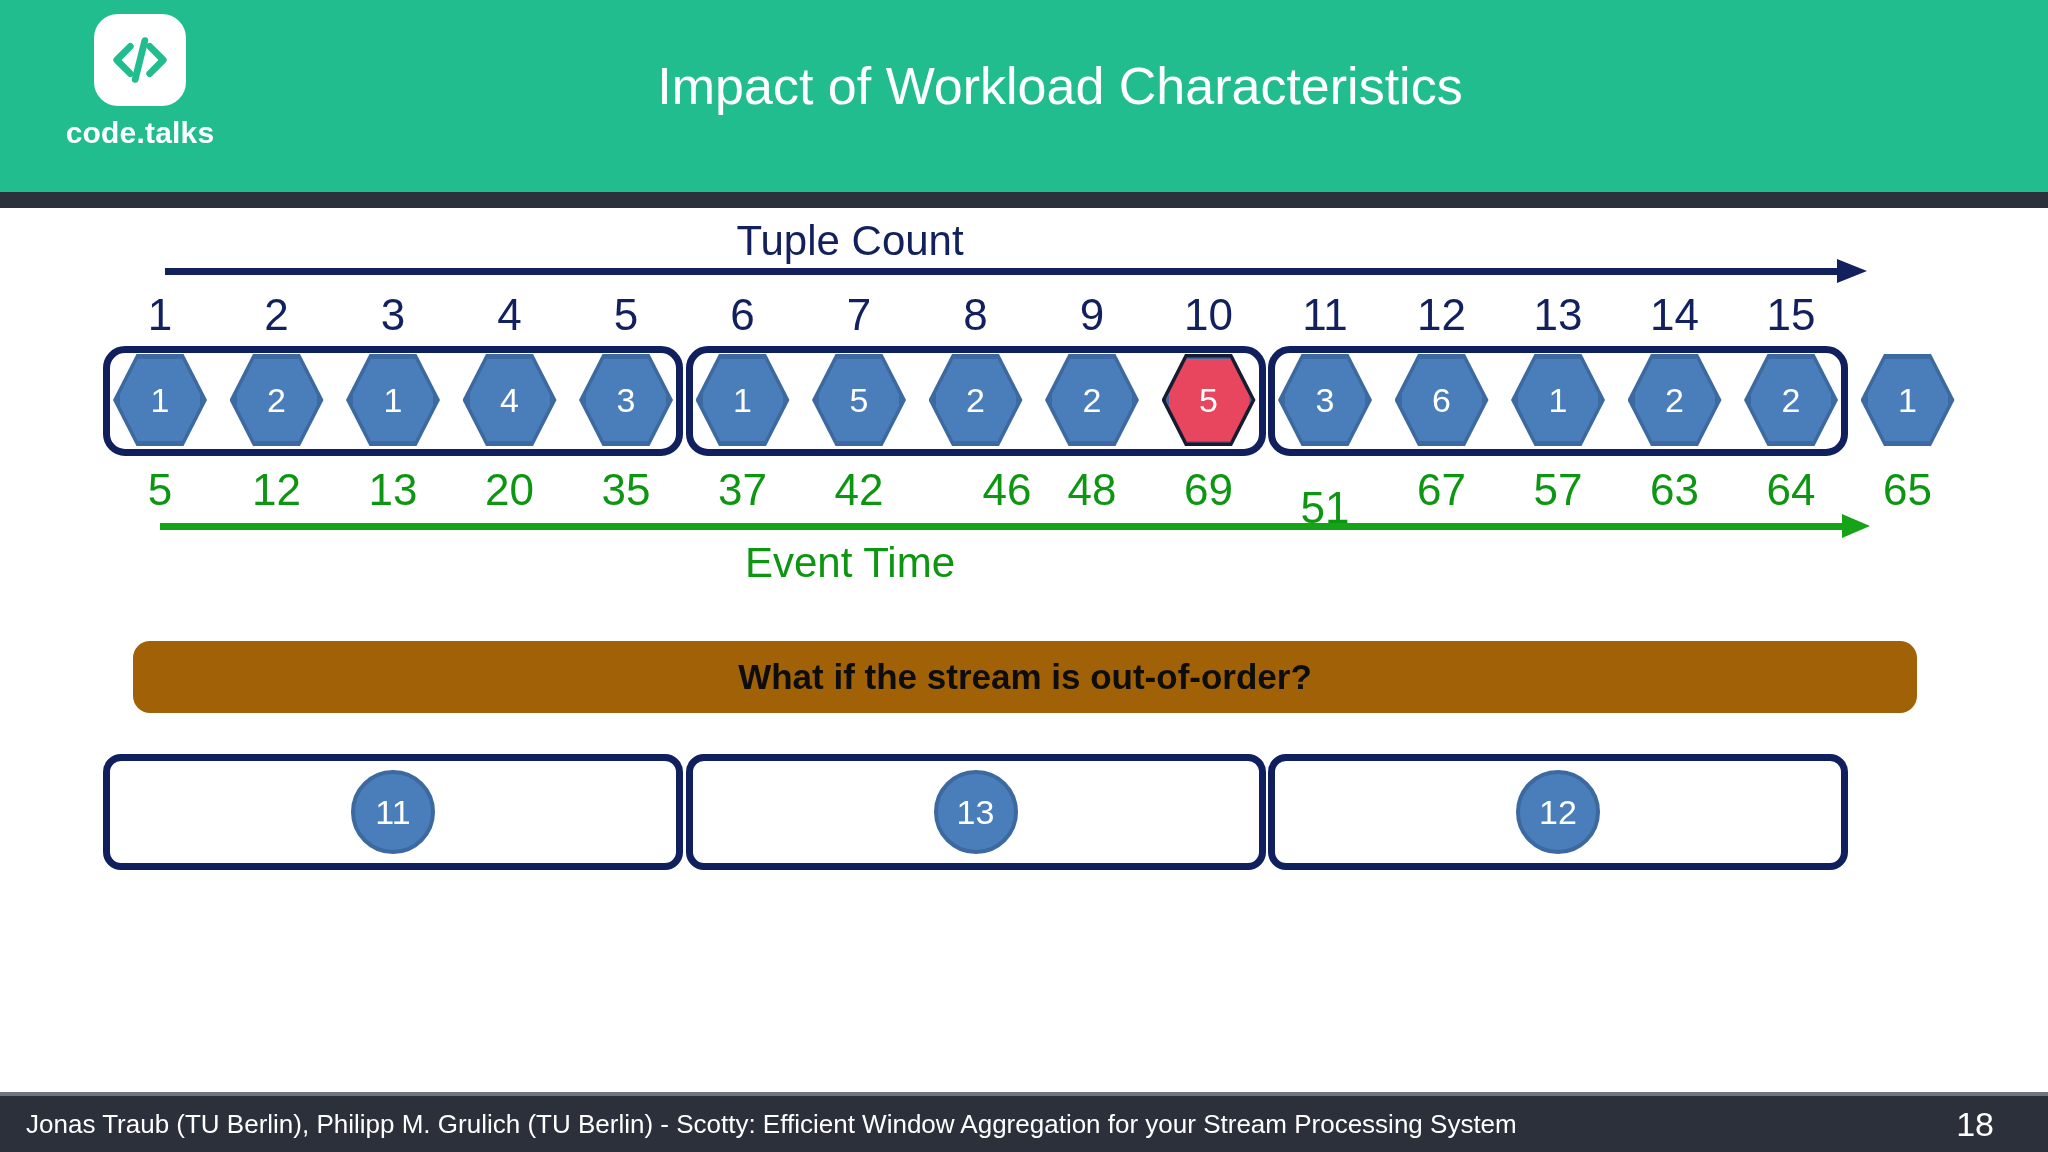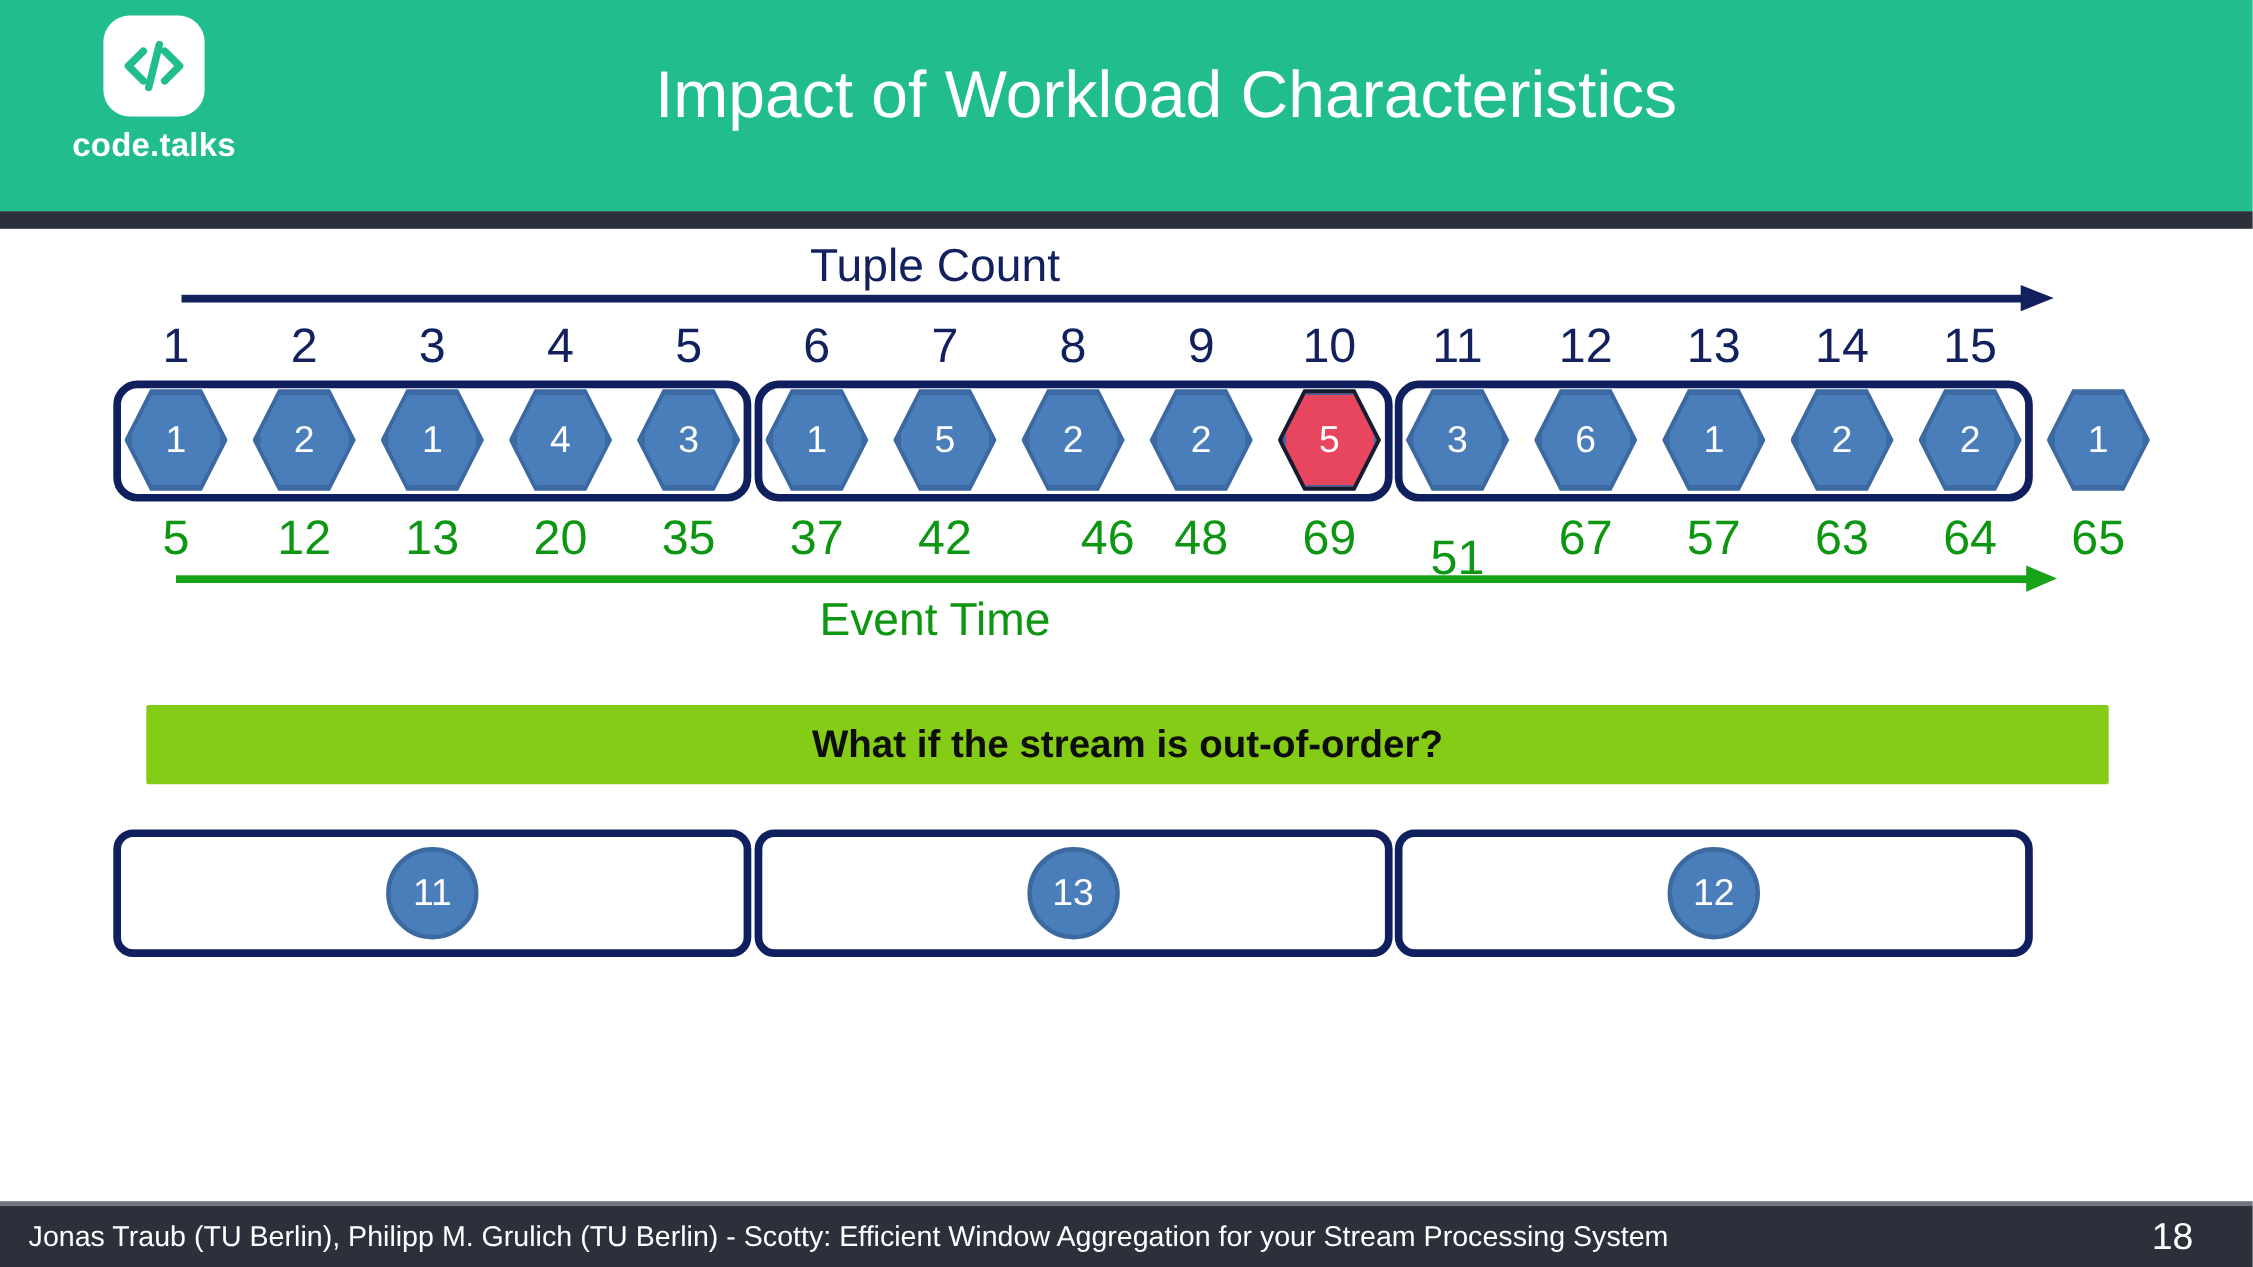--- a/index.html
+++ b/index.html
@@ -28,21 +28,21 @@
     width: 92px; height: 92px; background: #ffffff; border-radius: 24px;
     display: flex; align-items: center; justify-content: center;
   }
   .logo-box svg { width: 62px; height: 62px; display: block; }
   .logo-text {
     margin-top: 10px; color: #ffffff; font-size: 30px; font-weight: bold;
     letter-spacing: 0.2px; white-space: nowrap;
   }
   .slide-title {
     position: absolute; left: 260px; top: 44px; width: 1600px;
-    text-align: center; color: #ffffff; font-size: 60px; font-weight: 400;
+    text-align: center; color: #ffffff; font-size: 52px; font-weight: 400;
     line-height: 84px; white-space: nowrap;
   }
 
   
   .diagram { position: absolute; left: 0; top: 208px; width: 2048px; height: 660px; }
 
   .axis-label {
     position: absolute; text-align: center; white-space: nowrap;
   }
   .axis-label.tuple {
@@ -108,21 +108,21 @@
   .hex.red .shape-border { background: #141c30; }
   .hex .shape { z-index: 1; }
   .hex .hex-val {
     position: relative; z-index: 2; color: #ffffff; font-size: 34px;
     line-height: 34px;
   }
 
   
   .banner {
     position: absolute; left: 133px; top: 641px; width: 1784px; height: 72px;
-    background: #84cc16; border-radius: 2px;
+    background: #a16207; border-radius: 17px;
     display: flex; align-items: center; justify-content: center;
   }
   .banner-text {
     color: #0d0d0d; font-size: 35px; font-weight: bold; white-space: nowrap;
   }
 
   
   .result-row { position: absolute; left: 0; top: 754px; width: 2048px; height: 120px; }
   .result-box {
     position: absolute; top: 0; height: 116px;

